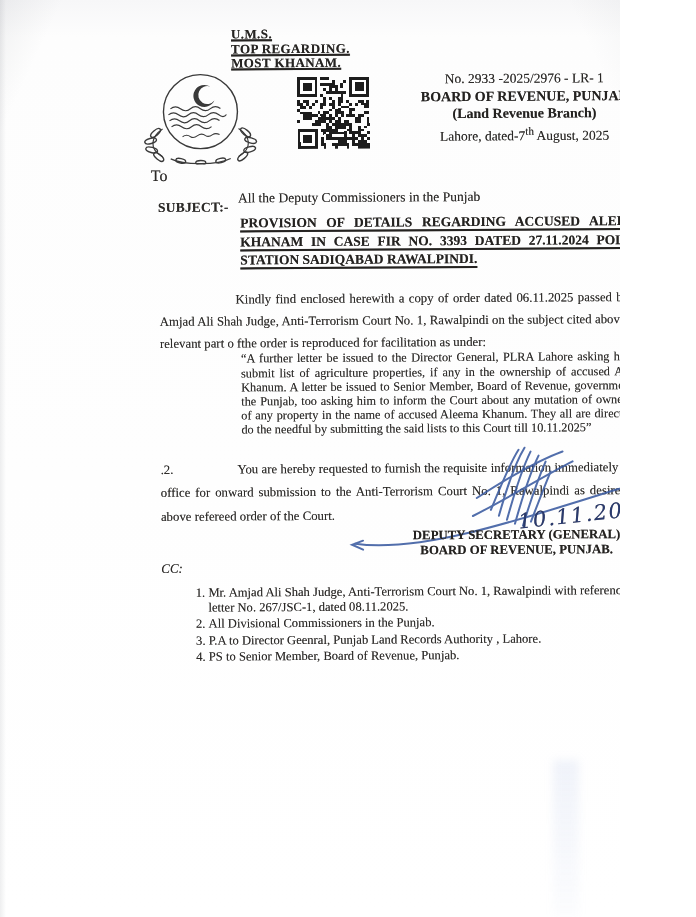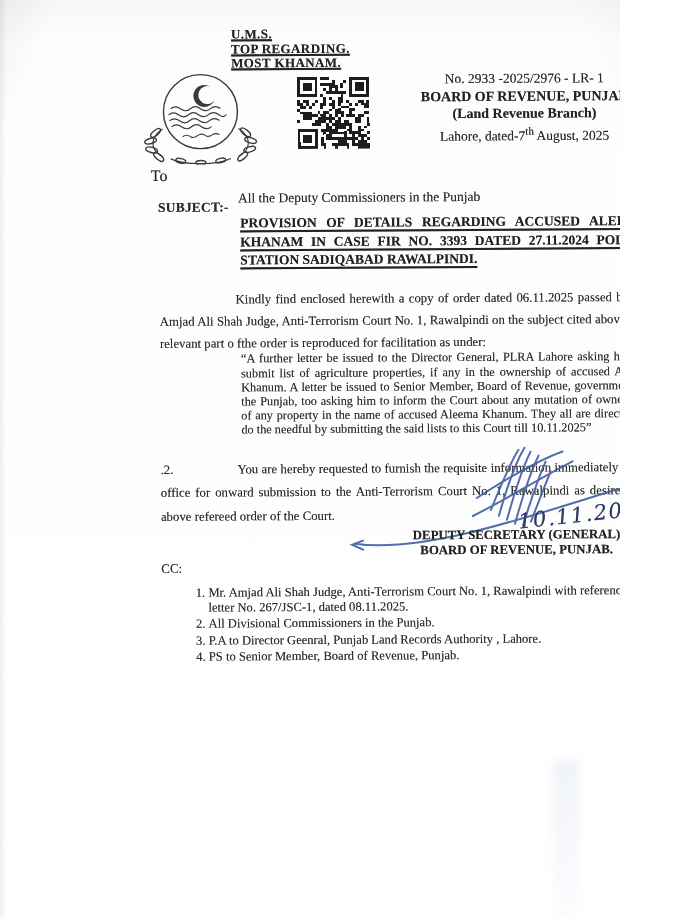--- a/index.html
+++ b/index.html
@@ -38,21 +38,21 @@
   .quote{left:241px;top:339px;width:406px;font-size:12.3px;line-height:14.2px;}
   .para2{left:160px;top:445px;width:493px;font-size:12.8px;line-height:23.5px;}
   .pnum{margin-right:64px;}
   .para1,.para2,.quote{text-align:justify;color:#2e2c2a;}
   
   .sig-svg{left:348px;top:447px;width:348px;height:118px;pointer-events:none;}
   .hw-date{left:517px;top:504px;font-size:21px;font-style:italic;letter-spacing:1.5px;
     color:#2a3a6e;transform:rotate(-6deg);font-family:"DejaVu Serif", serif;}
   .sig-titles{left:393px;top:529px;width:245px;text-align:center;font-weight:bold;font-size:12.8px;line-height:15px;color:#242220;}
   
-  .cc-label{left:160px;top:560px;font-size:13px;}
+  .cc-label{left:160px;top:560px;font-size:13px;font-style:italic;}
   .cc-list{left:183px;top:585px;width:478px;font-size:12.6px;line-height:15.2px;}
   .cc-list ol{margin:0;padding-left:24px;}
   .cc-list li{margin:0 0 1px 0;}
   
   .smudge{left:553px;top:760px;width:26px;height:157px;background:linear-gradient(180deg,rgba(150,170,220,.14),rgba(150,170,220,.03));filter:blur(4px);}
   .edge-l{left:0;top:0;width:6px;height:917px;background:linear-gradient(90deg,rgba(90,95,105,.10),rgba(0,0,0,0));}
   .page, .page *{text-shadow:0 0 .35px rgba(40,38,36,.55);}
   svg, .sig-svg *{text-shadow:none;}
 </style>
 </head>

